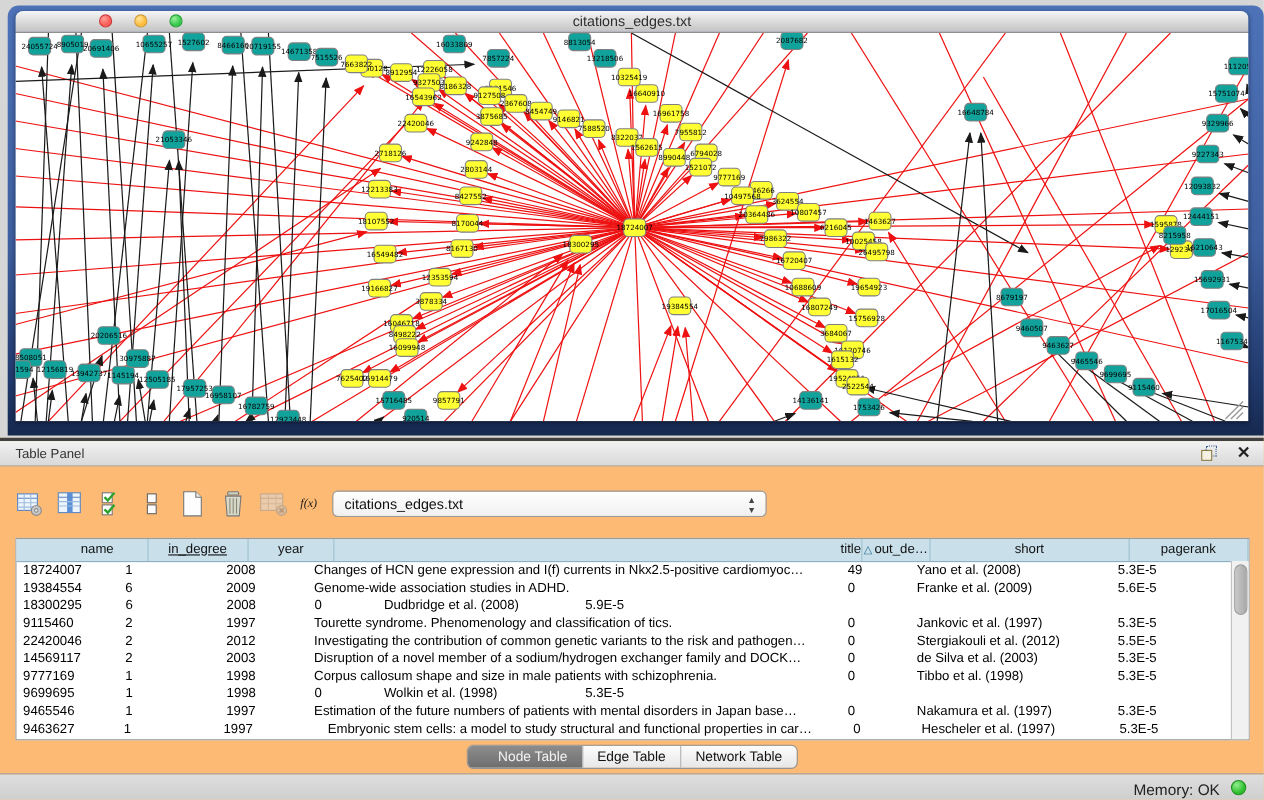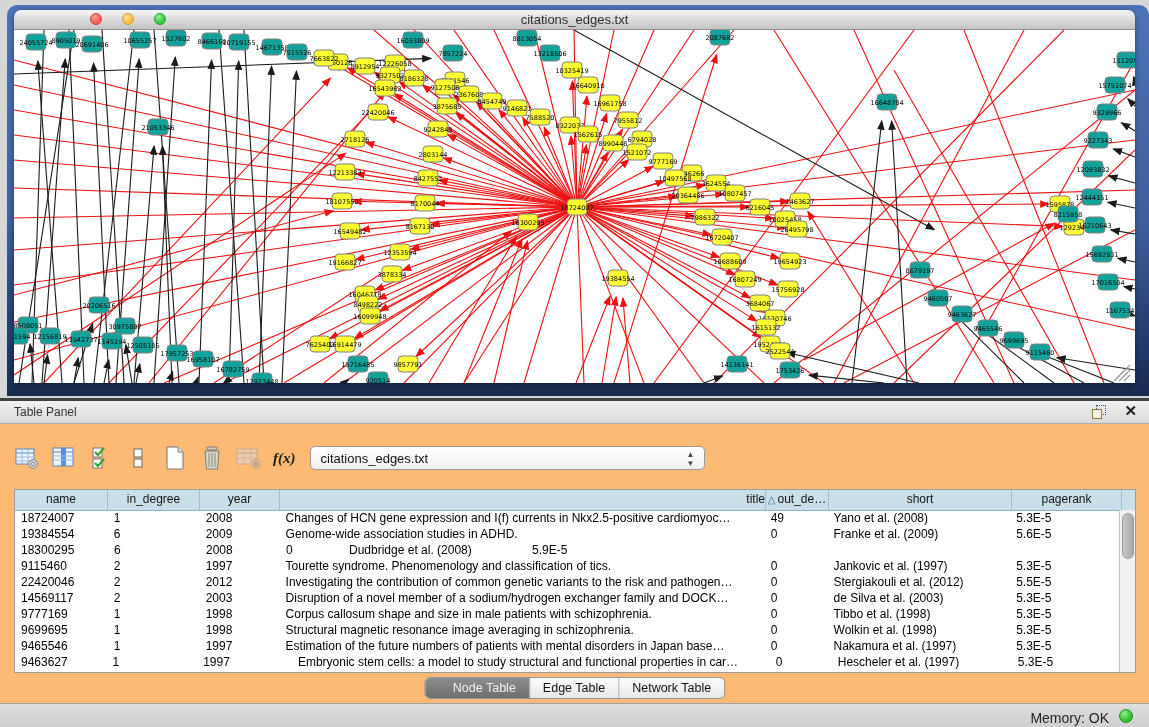--- a/index.html
+++ b/index.html
@@ -24,21 +24,21 @@
   .tp-header{position:relative;height:22px;background:linear-gradient(#f2f2f2,#d9d9d9);border-bottom:1px solid #aeaeae;}
   .tp-header .tp-title{position:absolute;left:14px;top:4px;font-size:12px;color:#333;}
   .float-icon{position:absolute;right:42px;top:3px;width:16px;height:16px;cursor:pointer;}
   .float-icon .sq1{position:absolute;left:5px;top:1px;width:8px;height:8px;border:1px dotted #3c5a8c;}
   .float-icon .sq2{position:absolute;left:1px;top:5px;width:8px;height:8px;border:1px solid #8a7a45;background:#f4f1e4;}
   .close-icon{position:absolute;right:12px;top:1px;font-size:15px;font-weight:bold;color:#222;cursor:pointer;}
 
   .tp-toolbar{position:absolute;left:14px;top:40px;height:34px;display:flex;align-items:center;}
   .tbtn{margin-right:11px;display:flex;align-items:center;justify-content:center;width:26px;height:26px;cursor:pointer;}
   .tbtn svg{display:block;}
-  .fx{font-family:"Liberation Serif",serif;font-style:italic;font-weight:bold;font-size:15px;color:#1a1a1a;margin-right:14px;}
+  .fx{font-family:"Liberation Serif",serif;font-style:italic;font-weight:normal;font-size:11px;color:#1a1a1a;margin-right:14px;}
   .combo{position:relative;width:395px;height:24px;border:1px solid #9a9a9a;border-radius:5px;background:linear-gradient(#ffffff,#f0f0f0);box-sizing:border-box;cursor:pointer;}
   .combo .val{position:absolute;left:10px;top:4px;font-size:13px;color:#111;}
   .combo .steppers{position:absolute;right:9px;top:3px;font-size:8px;line-height:9px;color:#444;text-align:center;}
 
   .tp-table{position:absolute;left:14px;top:88px;width:1122px;height:184px;background:#fff;border:1px solid #9a9a9a;box-sizing:border-box;}
   .thead{display:flex;height:20px;background:#c9e0ea;border-bottom:1px solid #8fb0c2;}
   .th{box-sizing:border-box;border-right:1px solid #9fc0d0;font-size:12px;color:#111;text-align:center;line-height:19px;overflow:hidden;white-space:nowrap;cursor:pointer;}
   .th .sort{color:#2a6e8f;font-size:10px;margin-right:2px;}
   .tbody{position:absolute;left:0;top:20px;right:15px;bottom:0;overflow:hidden;}
   .tr{display:flex;height:16px;cursor:default;}
@@ -810,22 +810,22 @@
       </span>
       <span class="fx">f(x)</span>
       <div class="combo">
         <span class="val">citations_edges.txt</span>
         <span class="steppers">▲<br>▼</span>
       </div>
     </div>
 
     <div class="tp-table">
       <div class="thead" id="thead">
-          <div class="th" style="width: 93px;">name</div>
-          <div class="th" style="width: 92px;">in_degree</div>
+          <div class="th" style="width: 93px; margin-left: 28px;">name</div>
+          <div class="th" style="width: 92px; text-decoration: underline;">in_degree</div>
           <div class="th" style="width: 80px;">year</div>
           <div class="th" style="width: 486px; text-align: right;">title</div>
           <div class="th" style="width: 63px;"><span class="sort">△</span>out_de…</div>
           <div class="th" style="width: 183px;">short</div>
           <div class="th" style="width: 110px;">pagerank</div>
         </div>
       <div class="tbody" id="tbody">
           <div class="tr">
             <div class="td" style="width: 93px;">18724007</div>
             <div class="td" style="width: 92px;">1</div>
@@ -885,21 +885,20 @@
             <div class="td" style="width: 80px;">1998</div>
             <div class="td" style="width: 486px;">Corpus callosum shape and size in male patients with schizophrenia.</div>
             <div class="td" style="width: 63px;">0</div>
             <div class="td" style="width: 183px;">Tibbo et al. (1998)</div>
             <div class="td" style="width: 110px;">5.3E-5</div>
           </div>
           <div class="tr">
             <div class="td" style="width: 93px;">9699695</div>
             <div class="td" style="width: 92px;">1</div>
             <div class="td" style="width: 80px;">1998</div>
-            <div class="td" style="width: 486px;">Structural magnetic resonance image averaging in schizophrenia.</div>
             <div class="td" style="width: 63px;">0</div>
             <div class="td" style="width: 183px;">Wolkin et al. (1998)</div>
             <div class="td" style="width: 110px;">5.3E-5</div>
           </div>
           <div class="tr">
             <div class="td" style="width: 93px;">9465546</div>
             <div class="td" style="width: 92px;">1</div>
             <div class="td" style="width: 80px;">1997</div>
             <div class="td" style="width: 486px;">Estimation of the future numbers of patients with mental disorders in Japan base…</div>
             <div class="td" style="width: 63px;">0</div>

